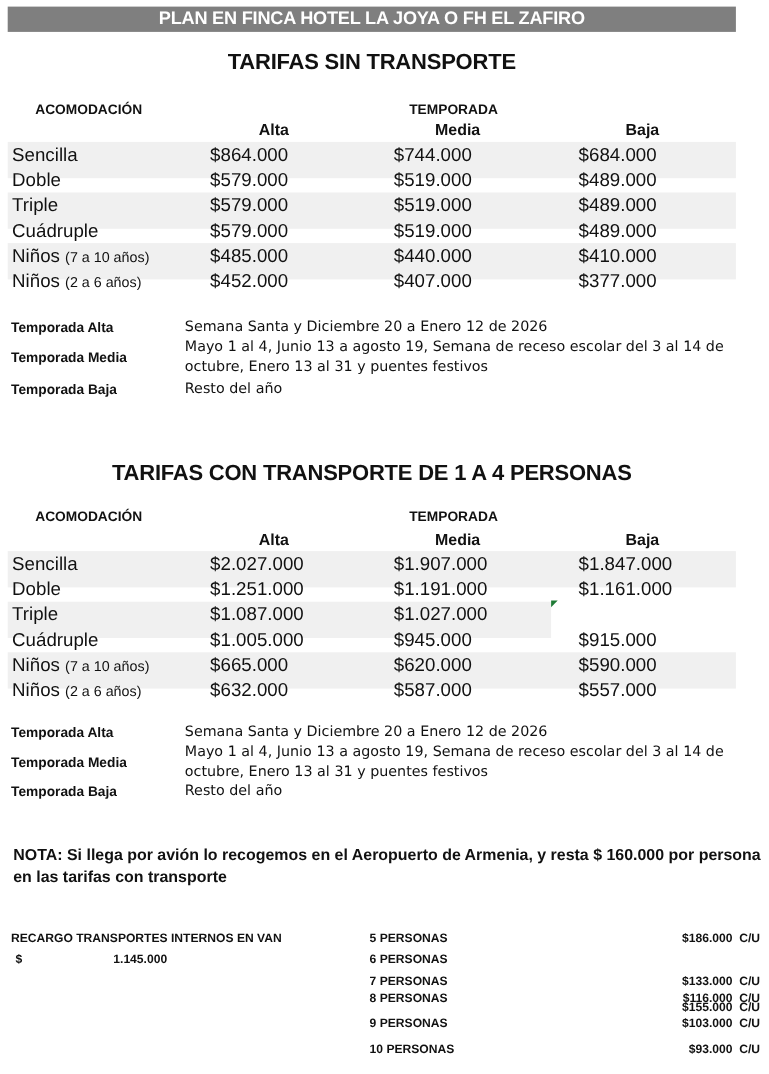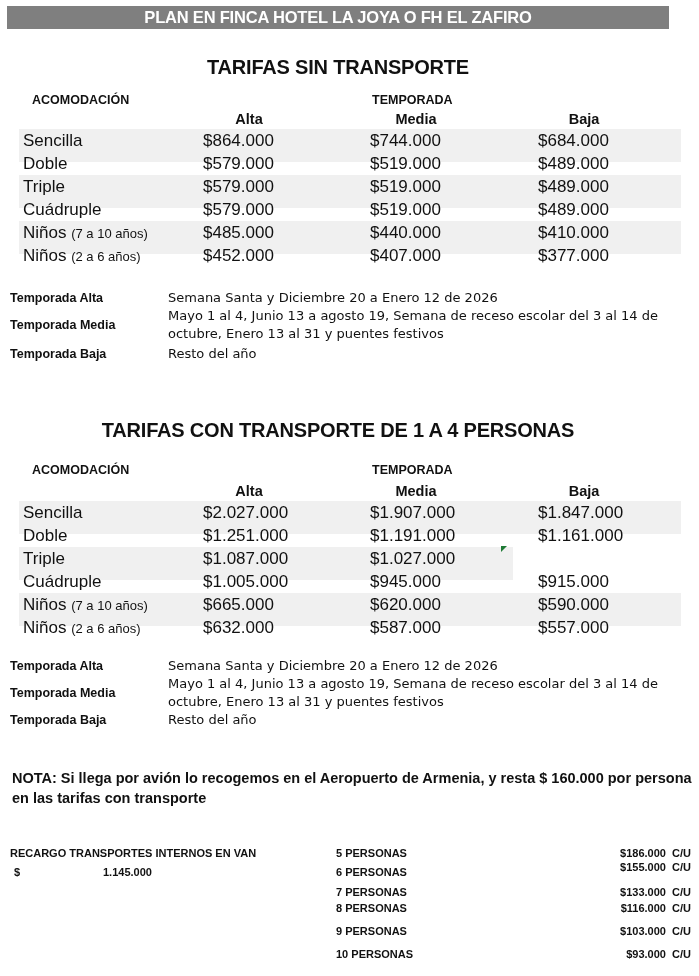--- a/index.html
+++ b/index.html
@@ -6,21 +6,21 @@
   body { width: 699px; height: 976px; position: relative; overflow: hidden;
          font-family: "Liberation Sans", sans-serif; color: #111; }
   .abs { position: absolute; }
   .banner { left: 7px; top: 6px; width: 662px; height: 23px; background: #7f7f7f;
             color: #fff; font-weight: bold; font-size: 16.5px; text-align: center;
             line-height: 23px; letter-spacing: -0.2px; }
   .section-title { left: 0; width: 676px; text-align: center; font-weight: bold;
                    font-size: 20px; letter-spacing: -0.2px; }
   .hdr-small { font-weight: bold; font-size: 12.5px; }
   .hdr-col { font-weight: bold; font-size: 14.5px; text-align: center; width: 120px; }
-  .row { left: 7px; width: 662px; height: 33px; margin-left: 12px; }
+  .row { left: 7px; width: 662px; height: 33px; }
   .row.shade { background: #f0f0f0; }
   .row.shade.partial { width: 494px; }
   .cell-label { position: absolute; left: 4px; top: 0; line-height: 23px; font-size: 17px; }
   .cell-label .small { font-size: 13px; }
   .cell-val { position: absolute; top: 0; line-height: 23px; font-size: 17px; width: 130px; text-align: left; }
   .c1 { left: 184px; } .c2 { left: 351px; } .c3 { left: 519px; }
   .season-key { left: 10px; font-weight: bold; font-size: 12.5px; }
   .season-val { left: 168px; font-size: 14px; line-height: 18px; width: 500px;
                 font-family: "DejaVu Sans", sans-serif; font-size: 13px; }
   .note { left: 12px; width: 680px; font-weight: bold; font-size: 14.5px; line-height: 20px; }
@@ -28,21 +28,21 @@
   .persona-label { left: 336px; }
   .persona-price { right: 8px; text-align: center; margin-left: 16px; }
   .green-tri { left: 501px; top: 546px; width: 0; height: 0;
                border-top: 6px solid #1e7a35; border-right: 6px solid transparent; }
 </style>
 </head>
 <body>
 
 <div class="abs banner">PLAN EN FINCA HOTEL LA JOYA O FH EL ZAFIRO</div>
 
-<div class="abs section-title" style="top:56px;">TARIFAS SIN TRANSPORTE</div>
+<div class="abs section-title" style="top:46px;">TARIFAS SIN TRANSPORTE</div>
 
 <div class="abs hdr-small" style="left:32px; top:93px;">ACOMODACIÓN</div>
 <div class="abs hdr-small" style="left:372px; top:93px;">TEMPORADA</div>
 <div class="abs hdr-col" style="left:189px; top:111px;">Alta</div>
 <div class="abs hdr-col" style="left:356px; top:111px;">Media</div>
 <div class="abs hdr-col" style="left:524px; top:111px;">Baja</div>
 
 <div class="abs row shade" style="top:129px;">
   <span class="cell-label"><span>Sencilla</span> <span class="small"></span></span>
   <span class="cell-val c1">$864.000</span>
@@ -143,21 +143,21 @@
 <div class="abs note" style="top:768px;">NOTA: Si llega por avión lo recogemos en el Aeropuerto de Armenia, y resta $ 160.000 por persona en las tarifas con transporte</div>
 
 <div class="abs surcharge" style="left:10px; top:847px;">RECARGO TRANSPORTES INTERNOS EN VAN</div>
 <div class="abs surcharge" style="left:14px; top:866px;">$</div>
 <div class="abs surcharge" style="left:103px; top:866px;">1.145.000</div>
 
 <div class="abs surcharge persona-label" style="top:847px;">5 PERSONAS</div>
 <div class="abs surcharge persona-price" style="top:847px;"><span>$186.000</span>&nbsp;&nbsp;<span>C/U</span></div>
 
 <div class="abs surcharge persona-label" style="top:866px;">6 PERSONAS</div>
-<div class="abs surcharge persona-price" style="top:861px;"><span>$155.000</span>&nbsp;&nbsp;<span>C/U</span></div>
+<div class="abs surcharge persona-price" style="top:910px;"><span>$155.000</span>&nbsp;&nbsp;<span>C/U</span></div>
 
 <div class="abs surcharge persona-label" style="top:886px;">7 PERSONAS</div>
 <div class="abs surcharge persona-price" style="top:886px;"><span>$133.000</span>&nbsp;&nbsp;<span>C/U</span></div>
 
 <div class="abs surcharge persona-label" style="top:902px;">8 PERSONAS</div>
 <div class="abs surcharge persona-price" style="top:902px;"><span>$116.000</span>&nbsp;&nbsp;<span>C/U</span></div>
 
 <div class="abs surcharge persona-label" style="top:925px;">9 PERSONAS</div>
 <div class="abs surcharge persona-price" style="top:925px;"><span>$103.000</span>&nbsp;&nbsp;<span>C/U</span></div>
 

